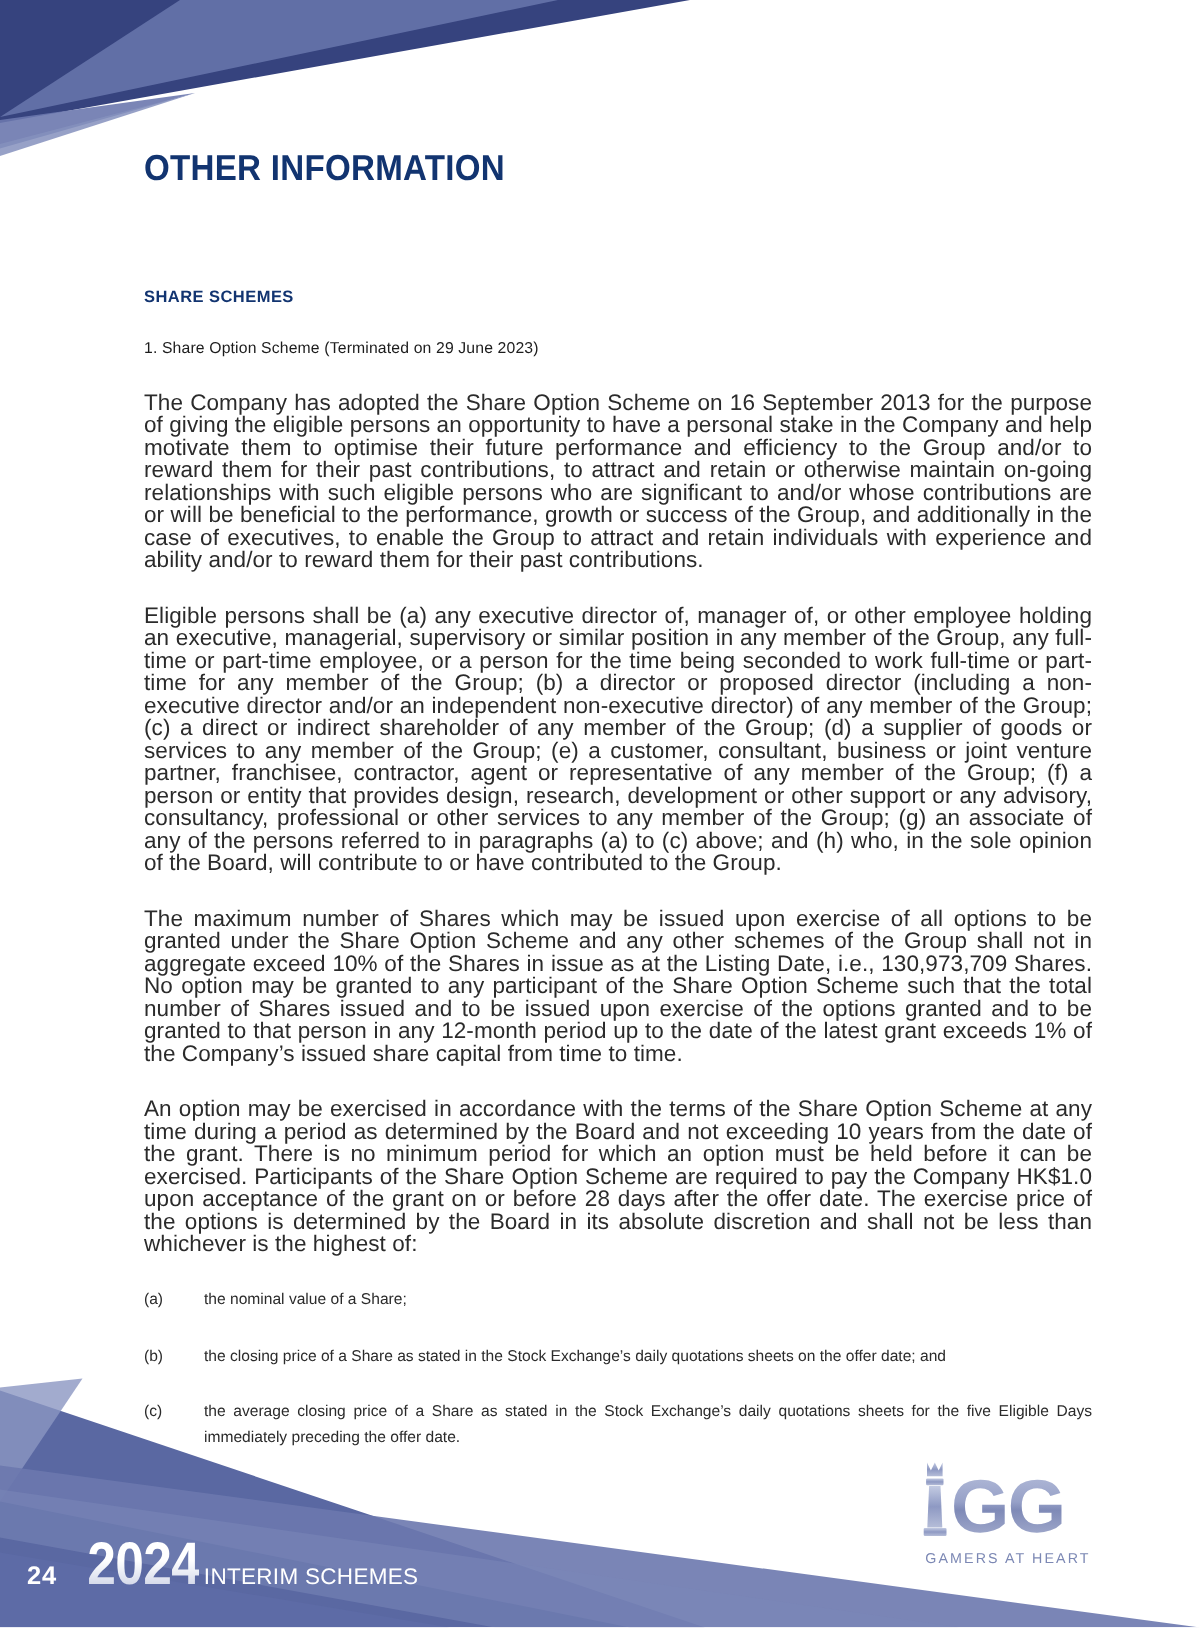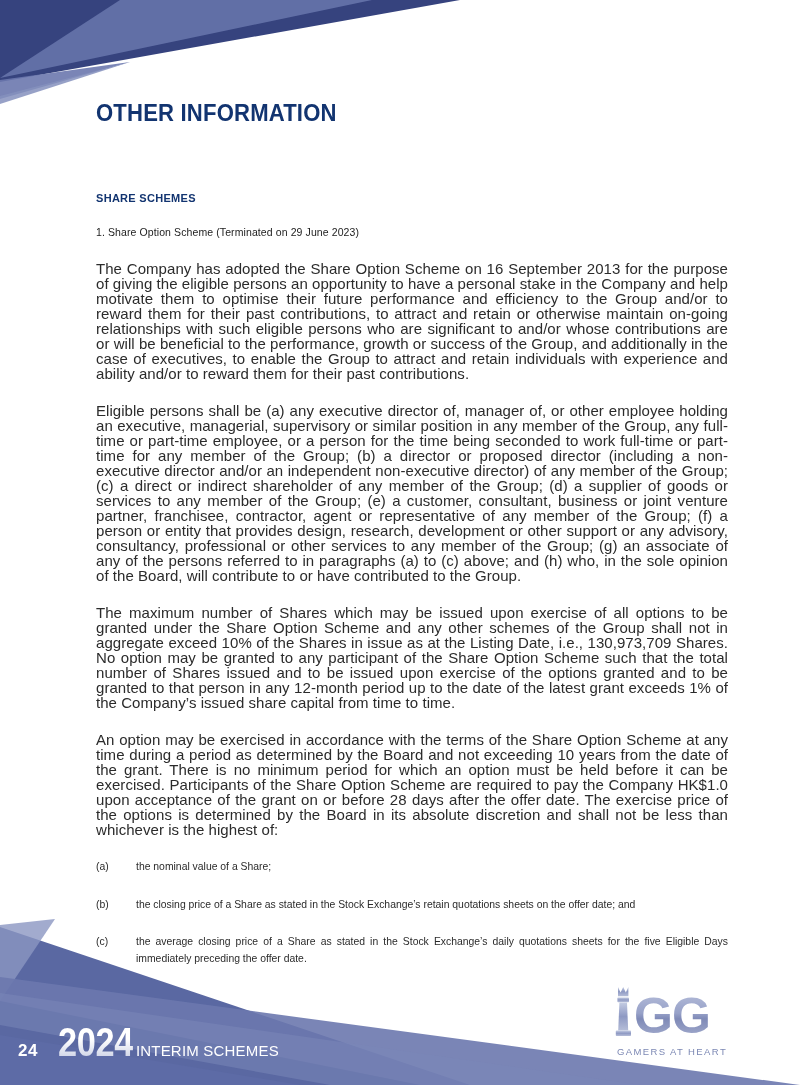--- a/index.html
+++ b/index.html
@@ -148,21 +148,21 @@
     font-size: 15px;
     font-weight: normal;
     letter-spacing: 0.2px;
     margin-left: -3px;
   }
 
   
   .logo {
     position: absolute;
     right: 62px;
-    bottom: 28px;
+    bottom: 40px;
     width: 132px;
     z-index: 5;
     text-align: center;
   }
   .logo svg { display: block; width: 132px; height: 62px; }
   .logo-tagline {
     margin-top: 1px;
     color: #7c88b4;
     font-size: 9.5px;
     letter-spacing: 1.4px;
@@ -196,21 +196,21 @@
     <p class="body-text">The maximum number of Shares which may be issued upon exercise of all options to be granted under the Share Option Scheme and any other schemes of the Group shall not in aggregate exceed 10% of the Shares in issue as at the Listing Date, i.e., 130,973,709 Shares. No option may be granted to any participant of the Share Option Scheme such that the total number of Shares issued and to be issued upon exercise of the options granted and to be granted to that person in any 12-month period up to the date of the latest grant exceeds 1% of the Company’s issued share capital from time to time.</p>
     <p class="body-text">An option may be exercised in accordance with the terms of the Share Option Scheme at any time during a period as determined by the Board and not exceeding 10 years from the date of the grant. There is no minimum period for which an option must be held before it can be exercised. Participants of the Share Option Scheme are required to pay the Company HK$1.0 upon acceptance of the grant on or before 28 days after the offer date. The exercise price of the options is determined by the Board in its absolute discretion and shall not be less than whichever is the highest of:</p>
 
     <ul class="lettered-list">
       <li class="lettered-item">
         <span class="letter-marker">(a)</span>
         <span class="letter-body">the nominal value of a Share;</span>
       </li>
       <li class="lettered-item">
         <span class="letter-marker">(b)</span>
-        <span class="letter-body">the closing price of a Share as stated in the Stock Exchange’s retain quotations sheets on the offer date; and</span>
+        <span class="letter-body">the closing price of a Share as stated in the Stock Exchange’s daily quotations sheets on the offer date; and</span>
       </li>
       <li class="lettered-item">
         <span class="letter-marker">(c)</span>
         <span class="letter-body">the average closing price of a Share as stated in the Stock Exchange’s daily quotations sheets for the five Eligible Days immediately preceding the offer date.</span>
       </li>
     </ul>
 
   </div>
 
   <div class="deco deco-bottom">

